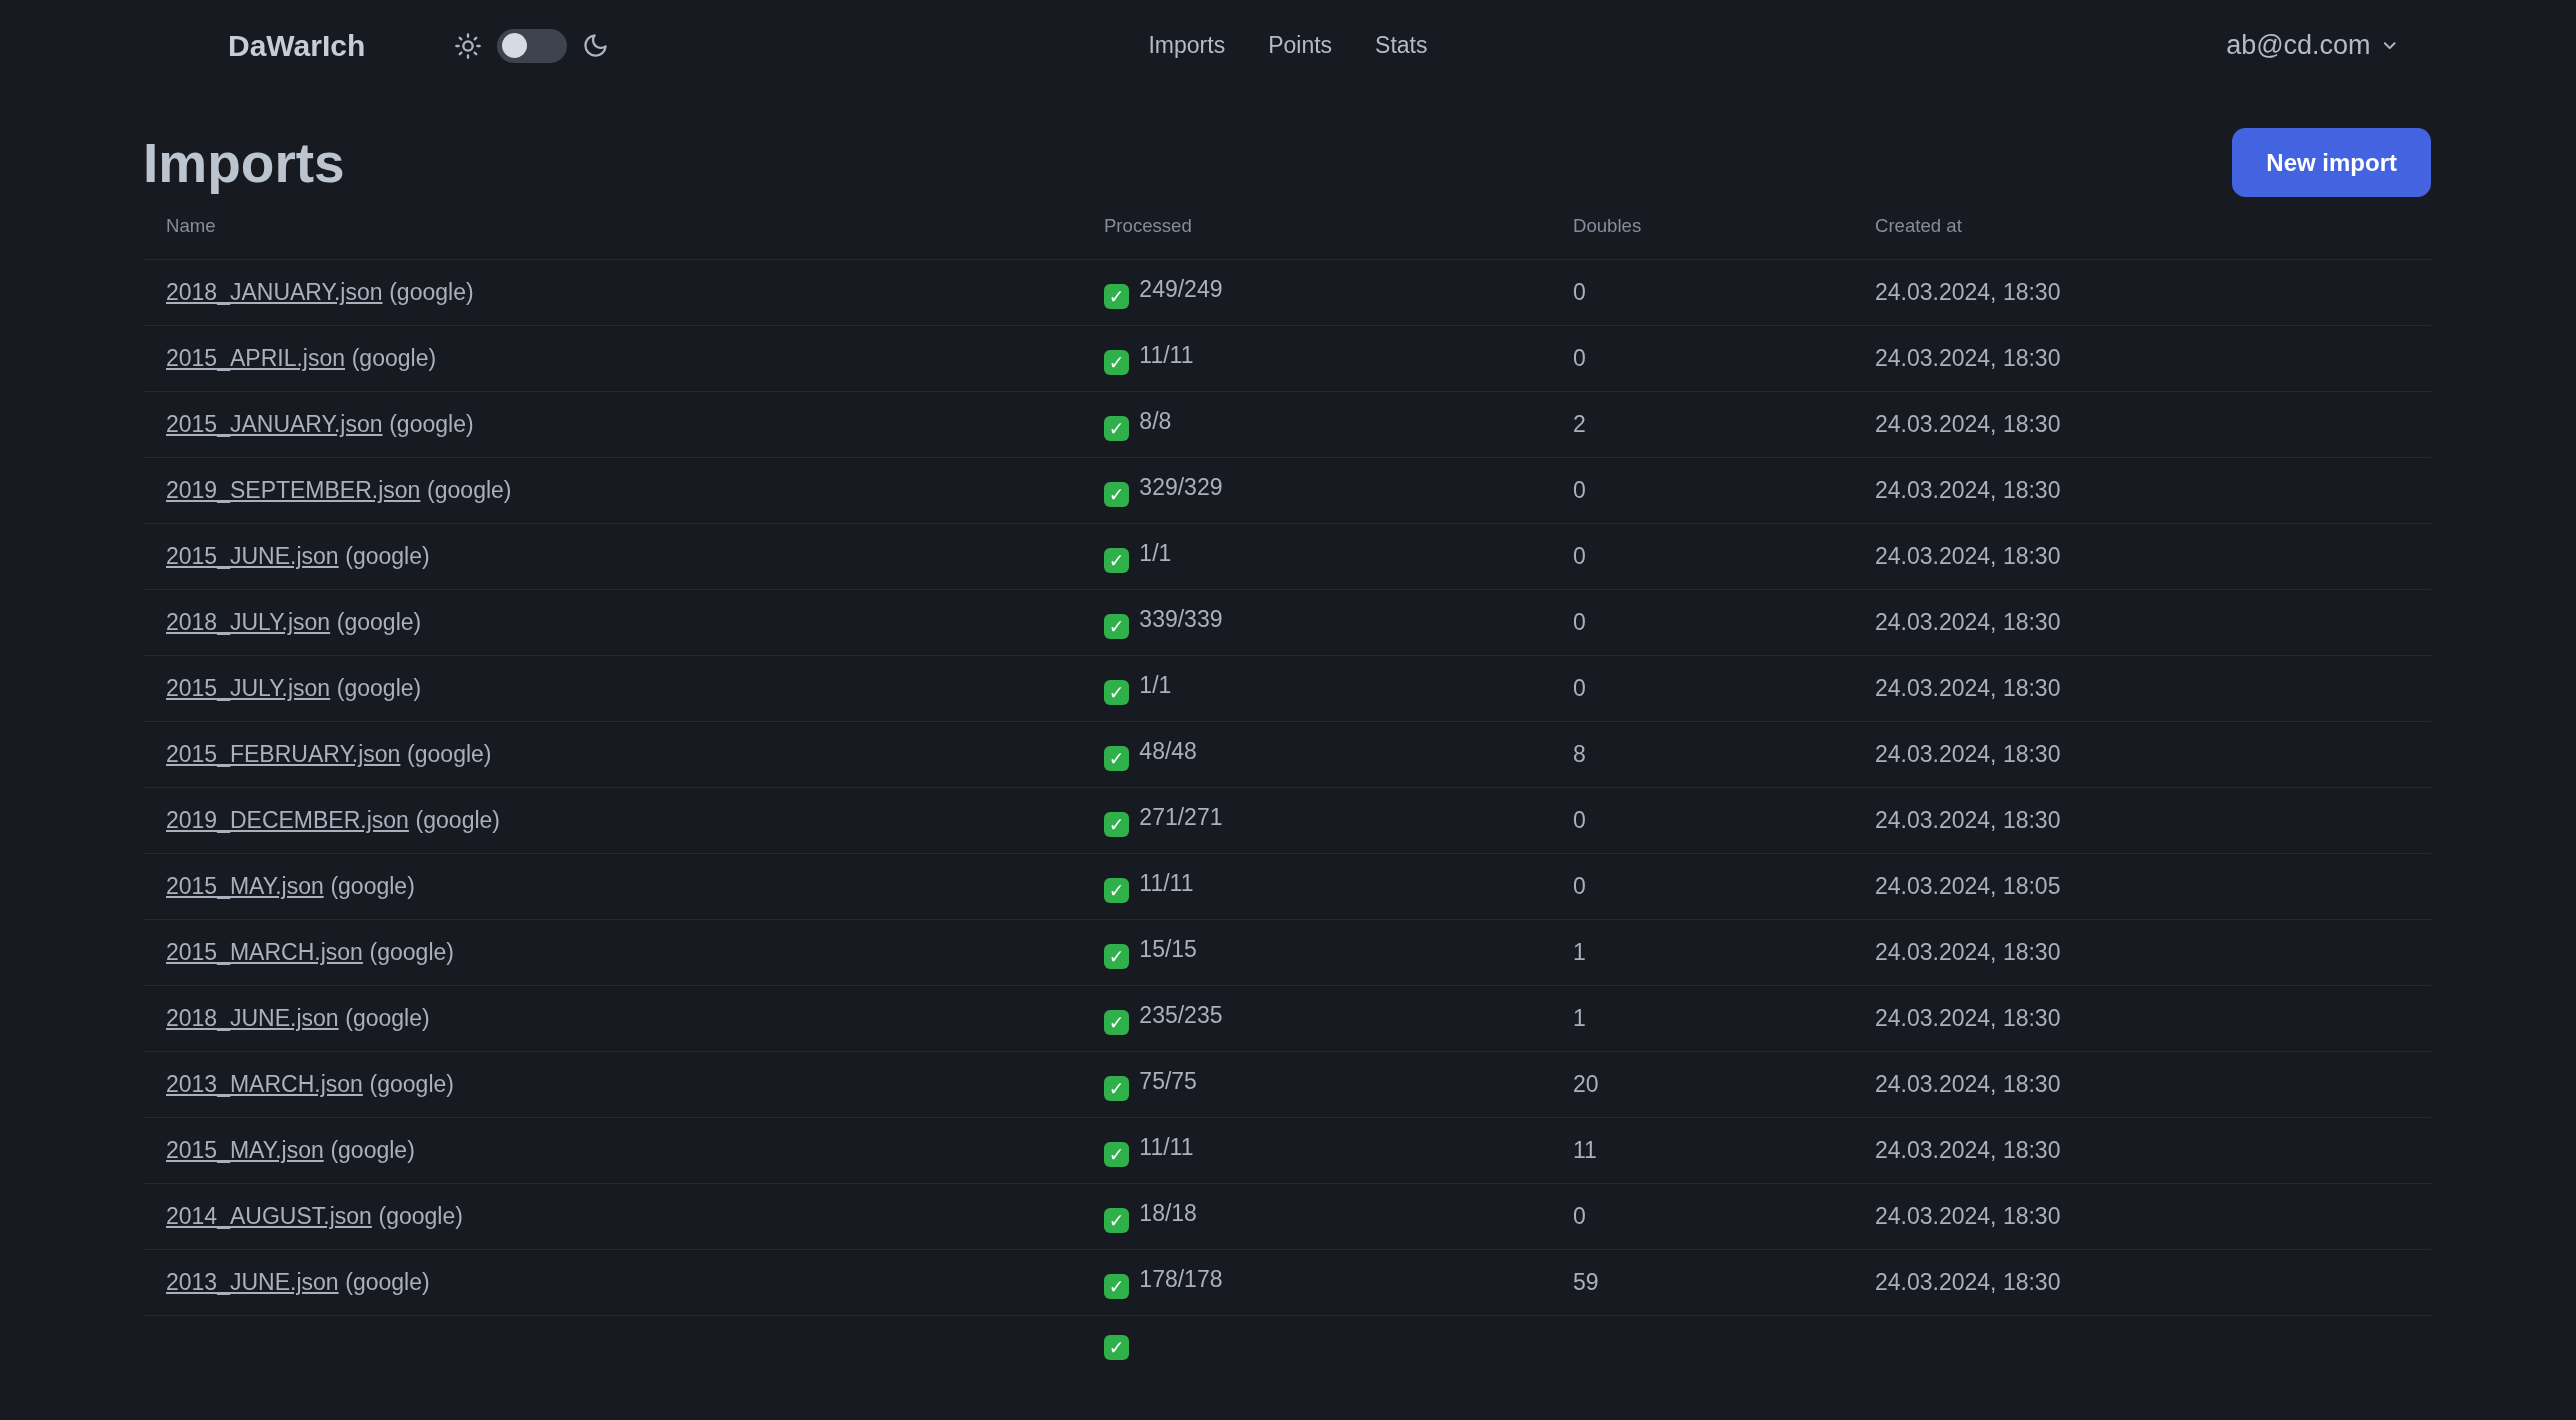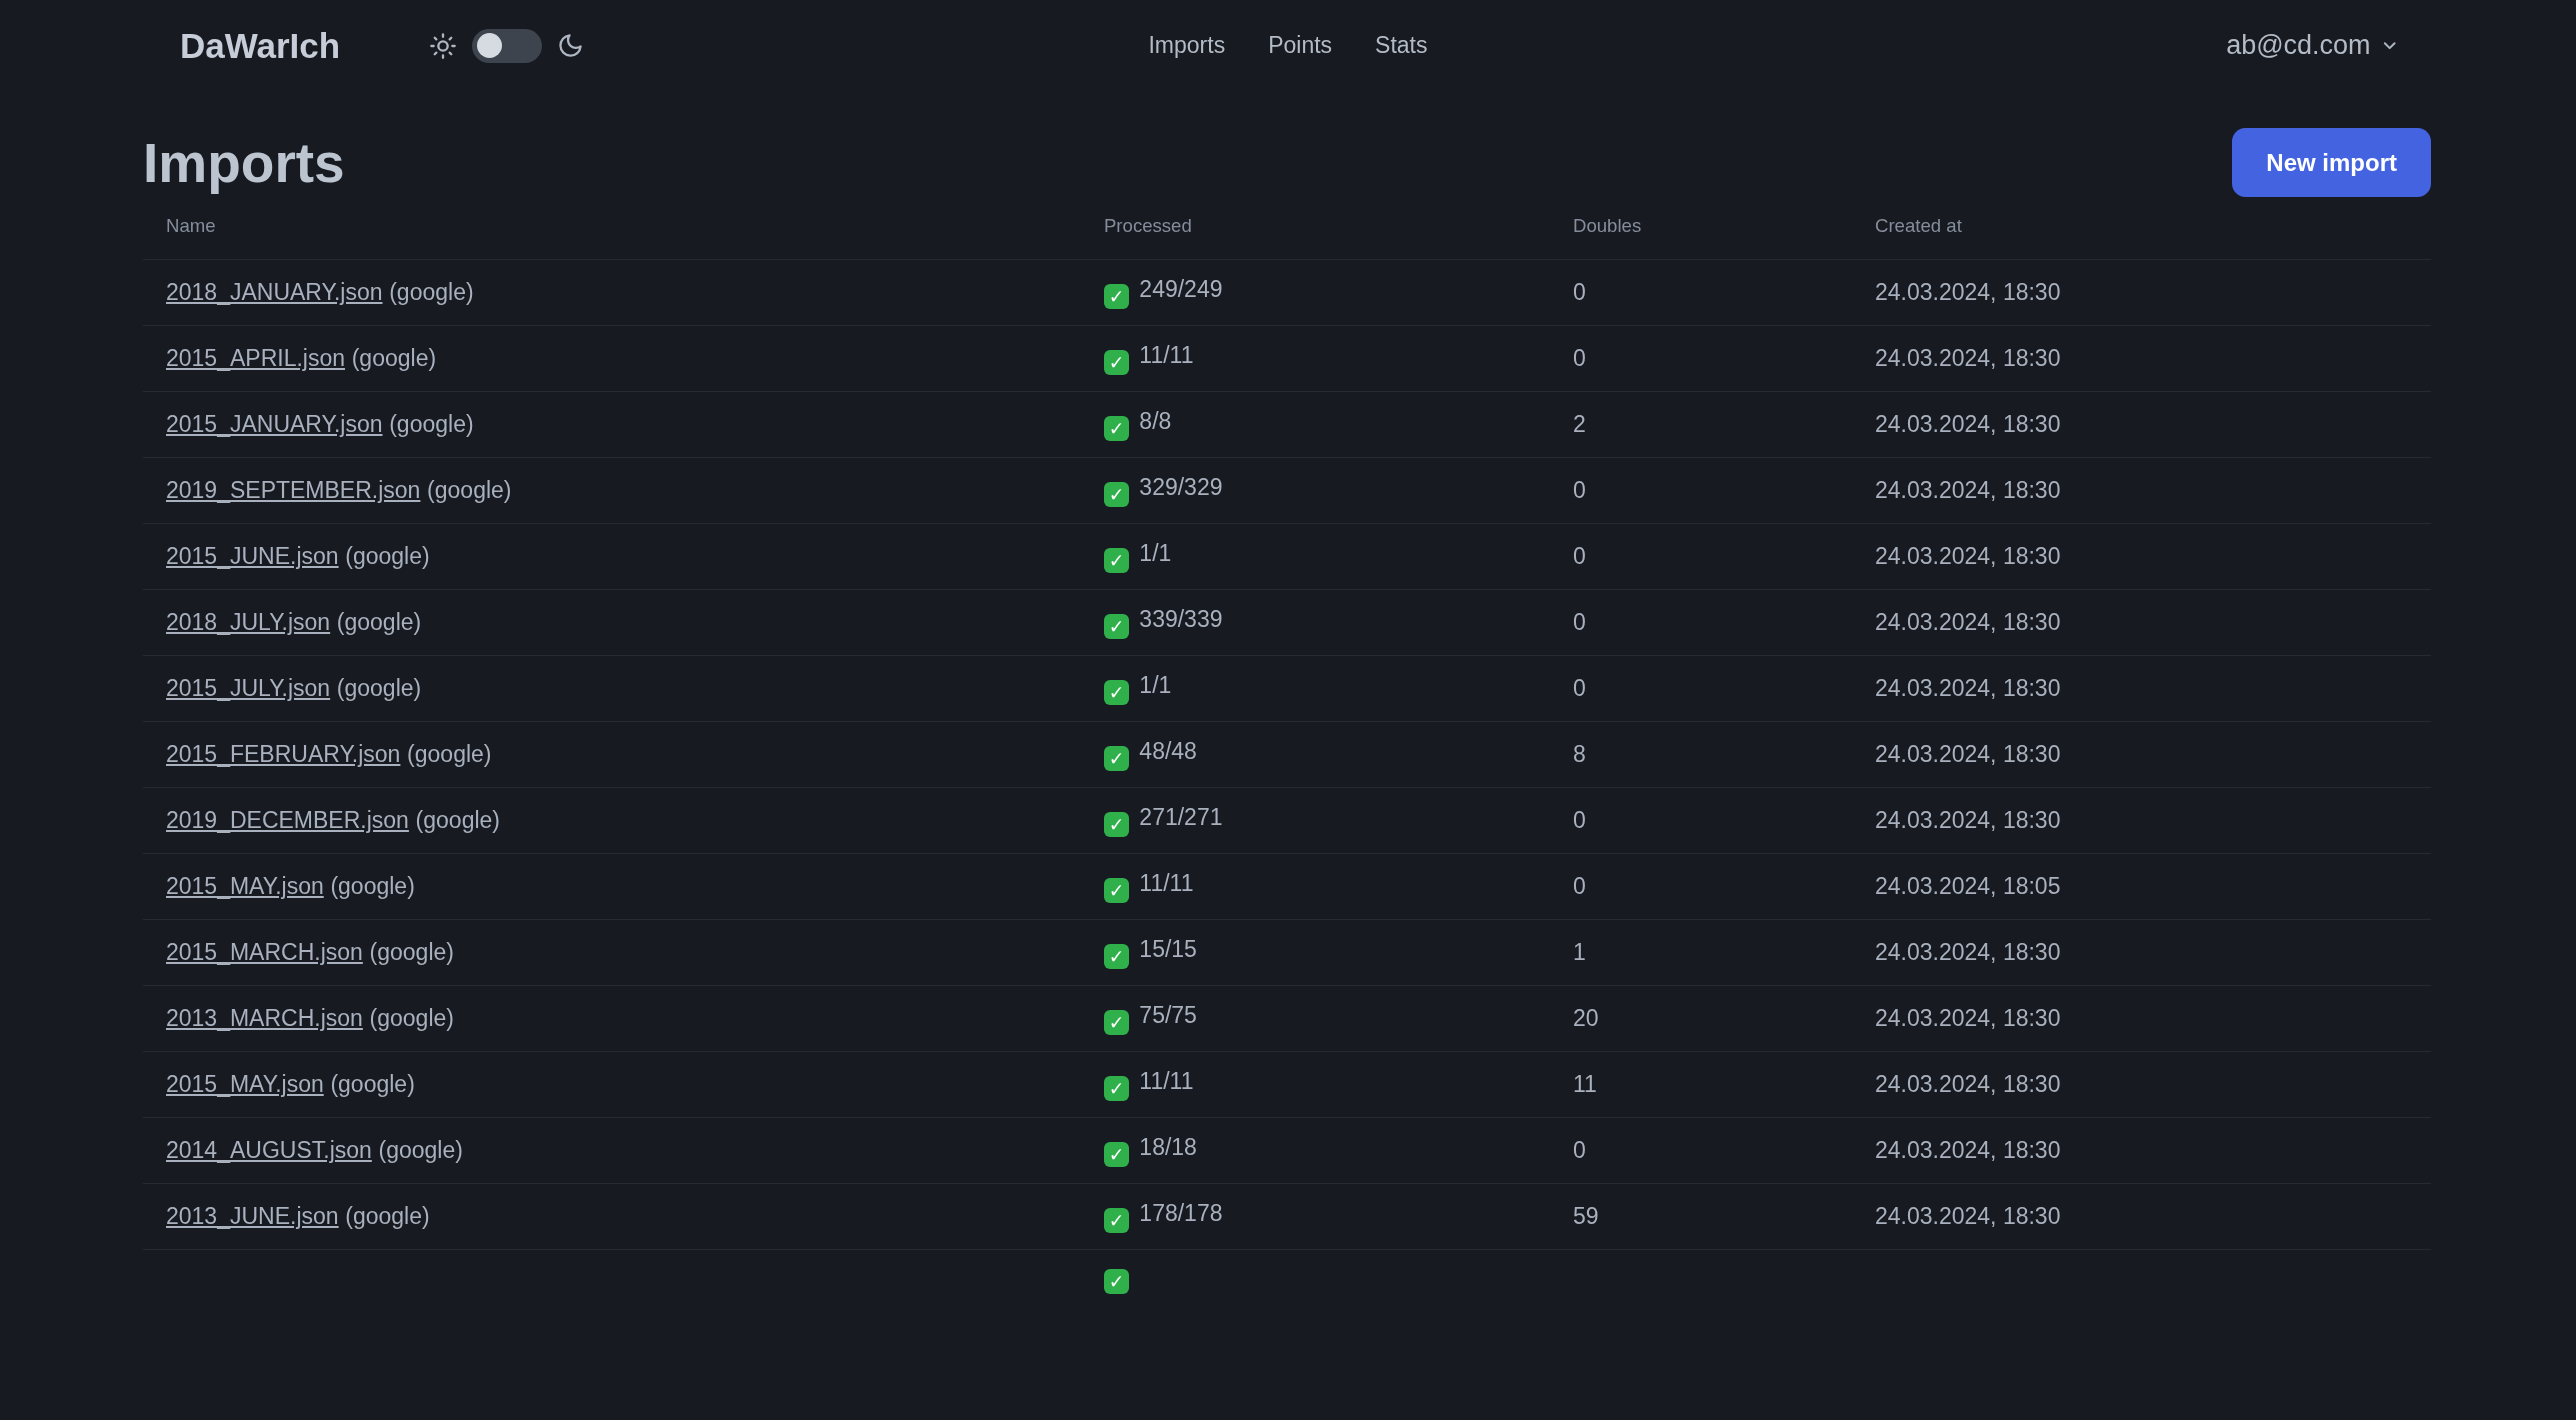--- a/index.html
+++ b/index.html
@@ -18,21 +18,21 @@
     background:var(--bg);
     color:var(--text);
     font-family:"Liberation Sans","DejaVu Sans",sans-serif;
     font-size:23px;
   }
   
   .navbar{
     height:91px;display:flex;align-items:center;
     padding:0 177px 0 180px;position:relative;
   }
-  .brand{font-size:35px;font-weight:700;color:var(--text-bright);cursor:pointer;}
+  .brand{font-size:30px;font-weight:700;color:var(--text-bright);cursor:pointer;margin-left:48px;}
   .theme-group{margin-left:89px;display:flex;align-items:center;gap:15px;}
   .toggle{
     width:70px;height:34px;border-radius:17px;background:#3d444e;
     position:relative;cursor:pointer;flex:none;
   }
   .toggle .knob{
     position:absolute;left:4.5px;top:4.5px;width:25px;height:25px;border-radius:50%;
     background:#d6dbe2;
   }
   .nav-center{
@@ -284,20 +284,34 @@
     </td>
     <td>
       <span>1</span>
     </td>
     <td>
       <span>24.03.2024, 18:30</span>
     </td>
   </tr>
         <tr>
     <td>
+      <a class="file-link">2018_JUNE.json</a><span class="source">(google)</span>
+    </td>
+    <td>
+      <span class="check">✓</span><span>235/235</span>
+    </td>
+    <td>
+      <span>1</span>
+    </td>
+    <td>
+      <span>24.03.2024, 18:30</span>
+    </td>
+  </tr>
+        <tr>
+    <td>
       <a class="file-link">2013_MARCH.json</a><span class="source">(google)</span>
     </td>
     <td>
       <span class="check">✓</span><span>75/75</span>
     </td>
     <td>
       <span>20</span>
     </td>
     <td>
       <span>24.03.2024, 18:30</span>

